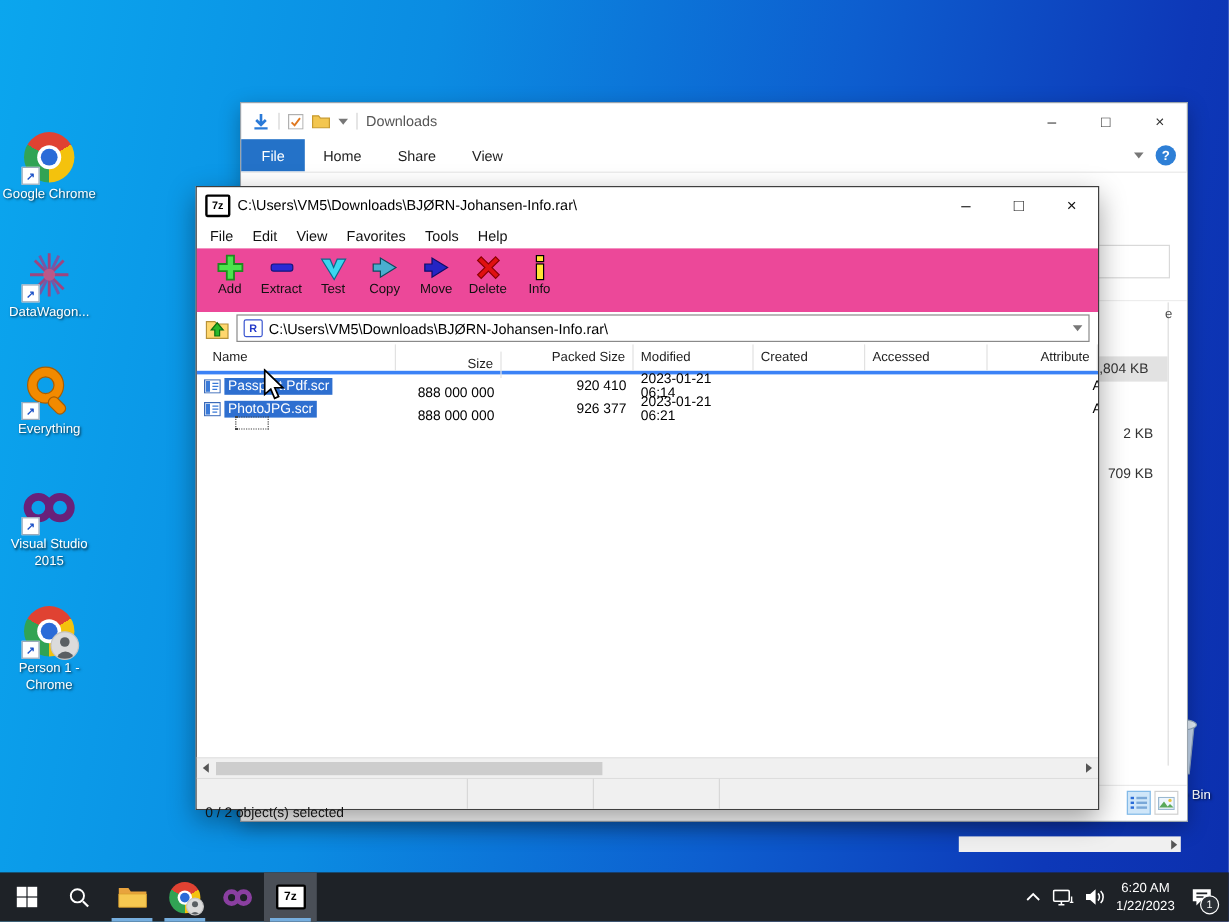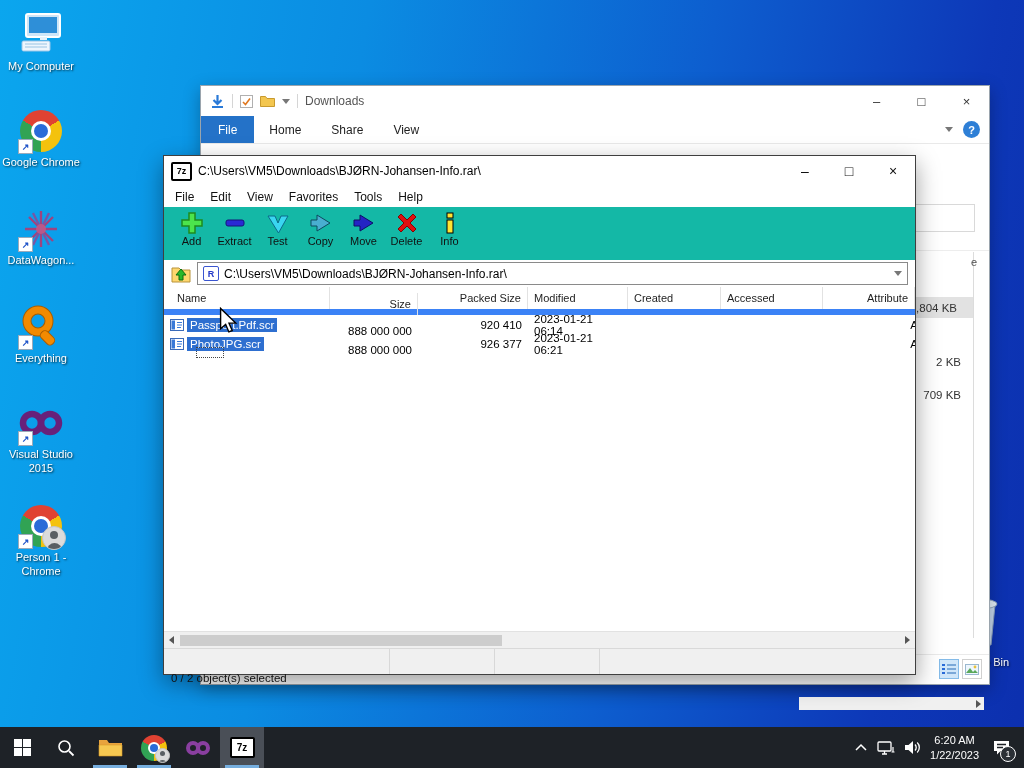--- a/index.html
+++ b/index.html
@@ -79,31 +79,31 @@
   .sz{position:absolute;left:163px;top:155px;width:753px;height:520px;background:#fff;
     border:1px solid #3f3f3f;box-shadow:0 8px 22px rgba(0,0,0,.38);z-index:20;
     display:flex;flex-direction:column;box-sizing:border-box;}
   .sz-title{height:30px;display:flex;align-items:center;gap:6px;padding-left:7px;font-size:12px;color:#000;}
   .sz-ico{width:17px;height:15px;background:#fff;border:2px solid #000;border-radius:2px;
     font-size:9px;font-weight:bold;color:#000;display:flex;align-items:center;justify-content:center;line-height:1;}
   .sz-ctrls{margin-left:auto;display:flex;height:30px;}
   .sz .wbtn{width:44px;font-size:14px;color:#111;}
   .sz-menu{height:21px;display:flex;align-items:center;font-size:12px;color:#111;padding-left:3px;}
   .sz-menu span{padding:0 8px;}
-  .sz-toolbar{height:50px;display:flex;align-items:flex-start;padding:3px 2px 0 6px;background:#14b8a6;}
+  .sz-toolbar{height:50px;display:flex;align-items:flex-start;padding:3px 2px 0 6px;background:#ec4899;}
   .tbtn{width:43px;display:flex;flex-direction:column;align-items:center;gap:0;}
   .tbtn .cap{font-size:11px;color:#111;margin-top:-1px;}
   .sz-addr{height:27px;display:flex;align-items:center;gap:6px;padding:0 7px;}
   .combo{flex:1;height:21px;border:1px solid #8a8a8a;background:#fff;display:flex;align-items:center;
     gap:5px;padding:0 5px;font-size:12px;color:#000;}
   .rar-ico{width:14px;height:13px;border:1px solid #3a55d0;border-radius:2px;color:#2338c8;
     font-size:9px;font-weight:bold;display:flex;align-items:center;justify-content:center;background:#fff;}
   .combo .chev{margin-left:auto;}
   .sz-cols{height:22px;display:flex;align-items:center;font-size:11px;color:#1e1e1e;
-    border-bottom:6px solid #3b82f6;}
+    border-bottom:3px solid #3b82f6;}
   .sz-cols .c{border-right:1px solid #e2e2e2;height:100%;display:flex;align-items:center;box-sizing:border-box;}
   .c{padding:0 6px;box-sizing:border-box;}
   .w-name{width:166px;padding-left:13px;}
   .w-size{width:88px;justify-content:flex-end;text-align:right;margin-top:12px;}
   .w-packed{width:110px;justify-content:flex-end;text-align:right;}
   .w-mod{width:100px;}
   .w-created{width:93px;}
   .w-acc{width:102px;}
   .w-attr{flex:1;justify-content:flex-end;text-align:right;overflow:hidden;}
   .sz-row{height:19px;display:flex;align-items:center;font-size:11.5px;color:#000;}
@@ -139,32 +139,20 @@
     background:#2b3036;border:1px solid #fff;color:#fff;font-size:9px;display:flex;
     align-items:center;justify-content:center;}
   .winflag{display:grid;grid-template-columns:8px 8px;grid-template-rows:8px 8px;gap:1px;}
   .winflag span{background:#fff;}
 </style>
 </head>
 <body>
 
 <div class="desktop">
 
-  <div class="dicon" style="top:12px;">
-    <span class="ic">
-      <svg width="48" height="44" viewBox="0 0 48 44">
-        <rect x="9" y="1" width="34" height="23" rx="2" fill="#cfe6f8" stroke="#fff" stroke-width="2"></rect>
-        <rect x="12" y="4" width="28" height="16" fill="#2e8fd8"></rect>
-        <rect x="23" y="24" width="7" height="3" fill="#e6f2fb"></rect>
-        <rect x="5" y="28" width="28" height="10" rx="1.5" fill="#eef6fd" stroke="#9cc6e8"></rect>
-        <path d="M8 31h22M8 34h22" stroke="#b7d5ec" stroke-width="1.5"></path>
-      </svg>
-    </span>
-    <span class="lbl">My Computer</span>
-  </div>
 
   <div class="dicon" style="top:108px;">
     <span class="ic">
       <span class="chrome">
           <span class="hub"></span>
         </span>
       <span class="sc-badge">↗</span>
     </span>
     <span class="lbl">Google Chrome</span>
   </div>

